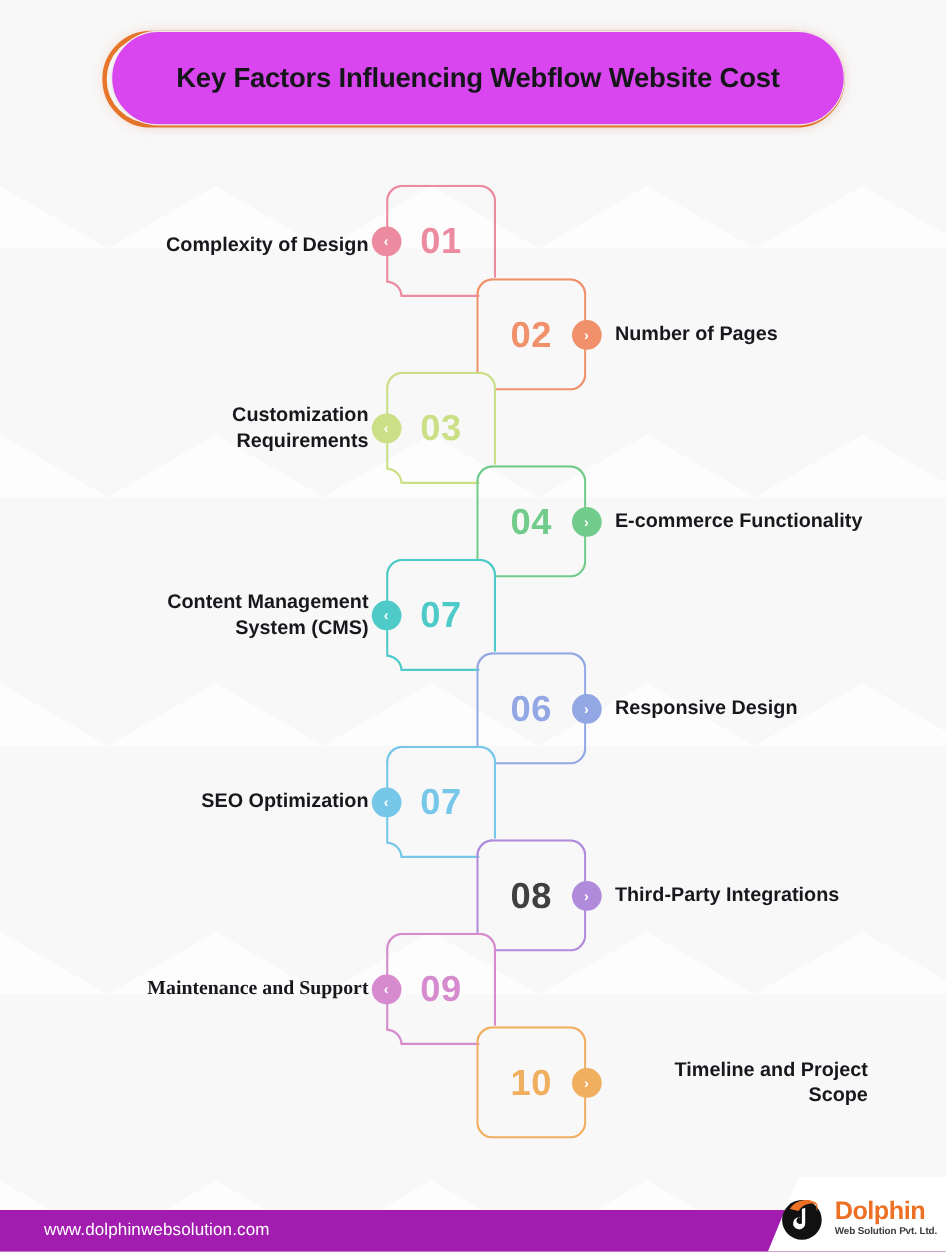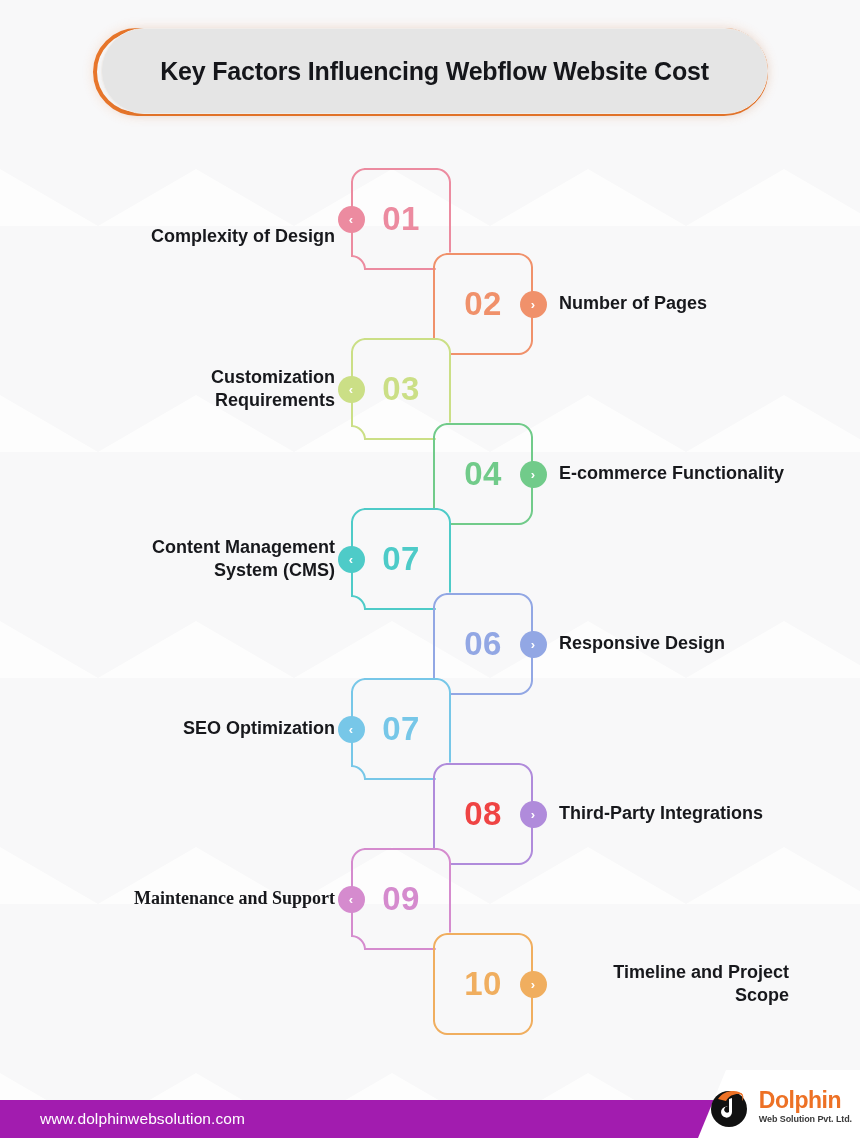--- a/index.html
+++ b/index.html
@@ -19,21 +19,21 @@
     position:absolute; left:93px; top:28px; width:675px; height:88px; z-index:3;
   }
   .header-arc{
     position:absolute; inset:0;
     border:4px solid #E8762B;
     border-radius:44px;
     box-shadow:0 0 12px rgba(232,118,43,.18);
   }
   .header-pill{
     position:absolute; left:8px; top:0px; width:667px; height:86px;
-    background:#e5e5e5;
+    background:#d946ef;
     border:1px solid #f0ece9;
     border-radius:44px;
     display:flex; align-items:center; justify-content:center;
     box-shadow:0 2px 10px rgba(0,0,0,.05);
   }
   .header-title{
     font-size:25px; font-weight:bold; color:#15161a; letter-spacing:-.2px;
     white-space:nowrap;
   }
 
@@ -107,21 +107,21 @@
 
 <div id="timeline">
     <div class="node" style="left: 351px; top: 168px; width: 100px; height: 102px;">
       <svg width="100" height="102" viewBox="0 0 100 102" style="position: absolute; left: 0px; top: 0px;">
         <path d="M 14,1 H 86 A 14,14 0 0 1 99,14 V 83.64" fill="none" stroke="#EC8BA0" stroke-width="2" stroke-linecap="round"></path>
         <path d="M 1,14 A 14,14 0 0 1 14,1" fill="none" stroke="#EC8BA0" stroke-width="2" stroke-linecap="round"></path>
         <path d="M 1,14 V 88 A 14,14 0 0 1 14,101 H 84" fill="none" stroke="#EC8BA0" stroke-width="2" stroke-linecap="round"></path>
       </svg>
       <div class="nnum" style="color: rgb(236, 139, 160);">01</div>
       <div class="badge" style="background: rgb(236, 139, 160); top: 37.5px; left: -13.5px;">‹</div>
-      <div class="nlabel left" style="top: 18px; height: 102px; display: flex; align-items: center; justify-content: flex-end; left: -246px;">Complexity of Design</div>
+      <div class="nlabel left" style="top: 4px; height: 102px; display: flex; align-items: center; justify-content: flex-end; left: -246px;">Complexity of Design</div>
     </div>
     <div class="node" style="left: 433px; top: 253px; width: 100px; height: 102px;">
       <svg width="100" height="102" viewBox="0 0 100 102" style="position: absolute; left: 0px; top: 0px;">
         <path d="M 14,1 H 86 A 14,14 0 0 1 99,14 V 88
           A 14,14 0 0 1 86,101 H 18" fill="none" stroke="#F0916B" stroke-width="2" stroke-linecap="round"></path>
         <path d="M 1,14 A 14,14 0 0 1 14,1" fill="none" stroke="#F0916B" stroke-width="2" stroke-linecap="round"></path>
         <path d="M 1,14 V 85.67999999999999" fill="none" stroke="#F0916B" stroke-width="2" stroke-linecap="round"></path>
       </svg>
       <div class="nnum" style="color: rgb(240, 145, 107);">02</div>
       <div class="badge" style="background: rgb(240, 145, 107); top: 37.5px; left: 86.5px;">›</div>
@@ -179,21 +179,21 @@
       <div class="badge" style="background: rgb(119, 199, 232); top: 37.5px; left: -13.5px;">‹</div>
       <div class="nlabel left" style="top: 0px; height: 102px; display: flex; align-items: center; justify-content: flex-end; left: -246px;">SEO Optimization</div>
     </div>
     <div class="node" style="left: 433px; top: 763px; width: 100px; height: 102px;">
       <svg width="100" height="102" viewBox="0 0 100 102" style="position: absolute; left: 0px; top: 0px;">
         <path d="M 14,1 H 86 A 14,14 0 0 1 99,14 V 88
           A 14,14 0 0 1 86,101 H 18" fill="none" stroke="#B08BDB" stroke-width="2" stroke-linecap="round"></path>
         <path d="M 1,14 A 14,14 0 0 1 14,1" fill="none" stroke="#B08BDB" stroke-width="2" stroke-linecap="round"></path>
         <path d="M 1,14 V 85.67999999999999" fill="none" stroke="#B08BDB" stroke-width="2" stroke-linecap="round"></path>
       </svg>
-      <div class="nnum" style="color: #ef4444;">08</div>
+      <div class="nnum" style="color: #404040;">08</div>
       <div class="badge" style="background: rgb(176, 139, 219); top: 37.5px; left: 86.5px;">›</div>
       <div class="nlabel right" style="top: 0px; height: 102px; display: flex; align-items: center; justify-content: flex-start; left: 126px;">Third-Party Integrations</div>
     </div>
     <div class="node" style="left: 351px; top: 848px; width: 100px; height: 102px;">
       <svg width="100" height="102" viewBox="0 0 100 102" style="position: absolute; left: 0px; top: 0px;">
         <path d="M 14,1 H 86 A 14,14 0 0 1 99,14 V 83.64" fill="none" stroke="#D58BCE" stroke-width="2" stroke-linecap="round"></path>
         <path d="M 1,14 A 14,14 0 0 1 14,1" fill="none" stroke="#D58BCE" stroke-width="2" stroke-linecap="round"></path>
         <path d="M 1,14 V 88 A 14,14 0 0 1 14,101 H 84" fill="none" stroke="#D58BCE" stroke-width="2" stroke-linecap="round"></path>
       </svg>
       <div class="nnum" style="color: rgb(213, 139, 206);">09</div>

